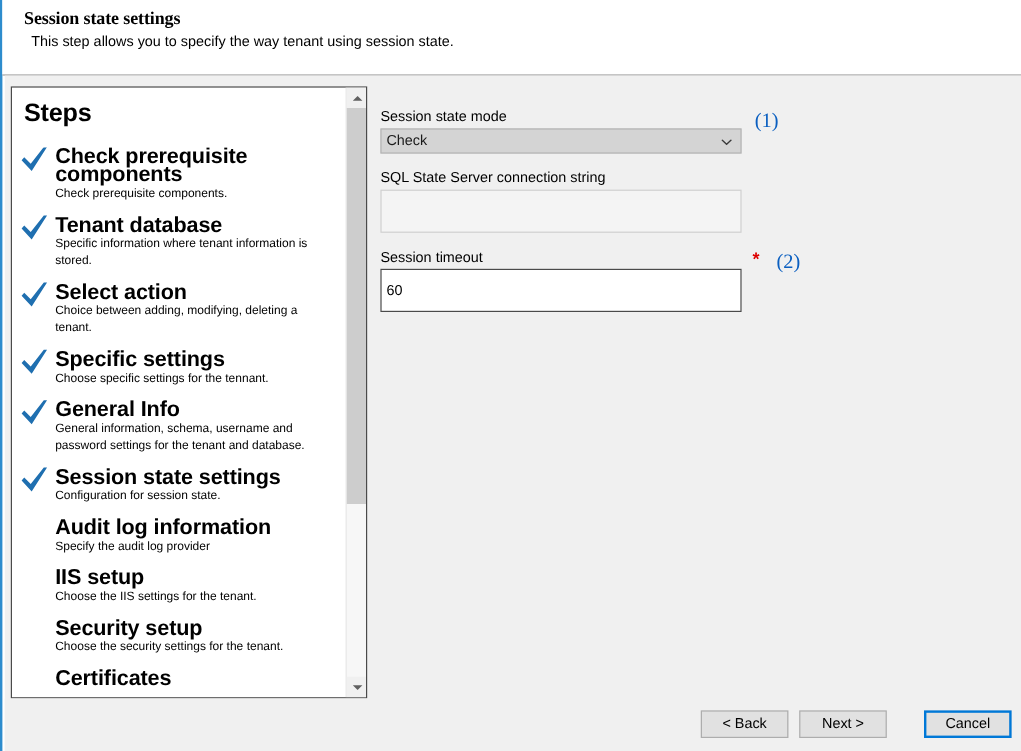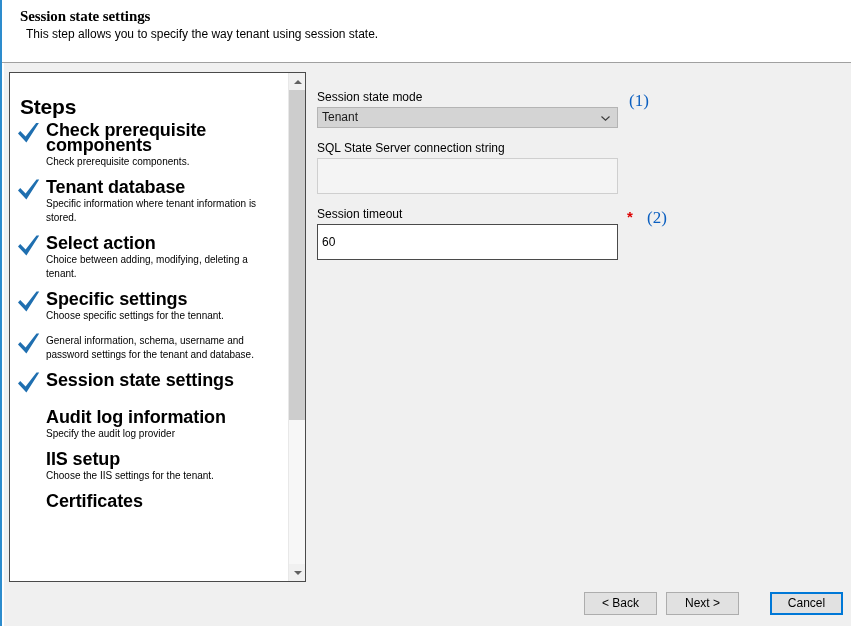--- a/index.html
+++ b/index.html
@@ -88,21 +88,20 @@
     overflow: hidden;
   }
   .steps-title {
     position: absolute;
     left: 10px;
     top: 10px;
     font-size: 21px;
     font-weight: bold;
     color: #000000;
     letter-spacing: -0.2px;
-    margin-top: 12px;
   }
   .steps-list {
     position: absolute;
     left: 0;
     top: 50px;
     width: 278px;
     height: 458px;
     overflow: hidden;
   }
   .step {
@@ -317,35 +316,41 @@
             <span class="step-check"><svg viewBox="0 0 26 24" width="26" height="24">
                 <path d="M2 12.5 L4.2 10 L9.6 15.4 L20.5 1.5 L23.2 1.5 L10.4 21.5 Z" fill="#1f6fb0"></path>
               </svg></span>
             <div class="step-title">Specific settings</div>
             <div class="step-desc">Choose specific settings for the tennant.</div>
           </div>
           <div class="step">
             <span class="step-check"><svg viewBox="0 0 26 24" width="26" height="24">
                 <path d="M2 12.5 L4.2 10 L9.6 15.4 L20.5 1.5 L23.2 1.5 L10.4 21.5 Z" fill="#1f6fb0"></path>
               </svg></span>
+            <div class="step-title">General Info</div>
             <div class="step-desc">General information, schema, username and password settings for the tenant and database.</div>
           </div>
           <div class="step">
             <span class="step-check"><svg viewBox="0 0 26 24" width="26" height="24">
                 <path d="M2 12.5 L4.2 10 L9.6 15.4 L20.5 1.5 L23.2 1.5 L10.4 21.5 Z" fill="#1f6fb0"></path>
               </svg></span>
             <div class="step-title">Session state settings</div>
+            <div class="step-desc">Configuration for session state.</div>
           </div>
           <div class="step">
             <div class="step-title">Audit log information</div>
             <div class="step-desc">Specify the audit log provider</div>
           </div>
           <div class="step">
             <div class="step-title">IIS setup</div>
             <div class="step-desc">Choose the IIS settings for the tenant.</div>
+          </div>
+          <div class="step">
+            <div class="step-title">Security setup</div>
+            <div class="step-desc">Choose the security settings for the tenant.</div>
           </div>
           <div class="step">
             <div class="step-title">Certificates</div>
           </div>
         </div>
 
       <div class="vscroll">
         <div class="vscroll-btn up">
           <span class="vscroll-arrow up"></span>
         </div>
@@ -354,21 +359,21 @@
           <span class="vscroll-arrow down"></span>
         </div>
       </div>
     </div>
 
     <div class="form">
 
       <div class="field-row">
         <div class="field-label">Session state mode</div>
         <div class="select-box">
-          <span>Tenant</span>
+          <span>Check</span>
           <svg class="select-caret" viewBox="0 0 9 5">
             <path d="M0.5 0.5 L4.5 4.2 L8.5 0.5" fill="none" stroke="#3a3a3a" stroke-width="1.1"></path>
           </svg>
         </div>
         <span class="annot annot-1">(1)</span>
       </div>
 
       <div class="field-row">
         <div class="field-label">SQL State Server connection string</div>
         <input class="input-box disabled" type="text" disabled="" value="" style="">

